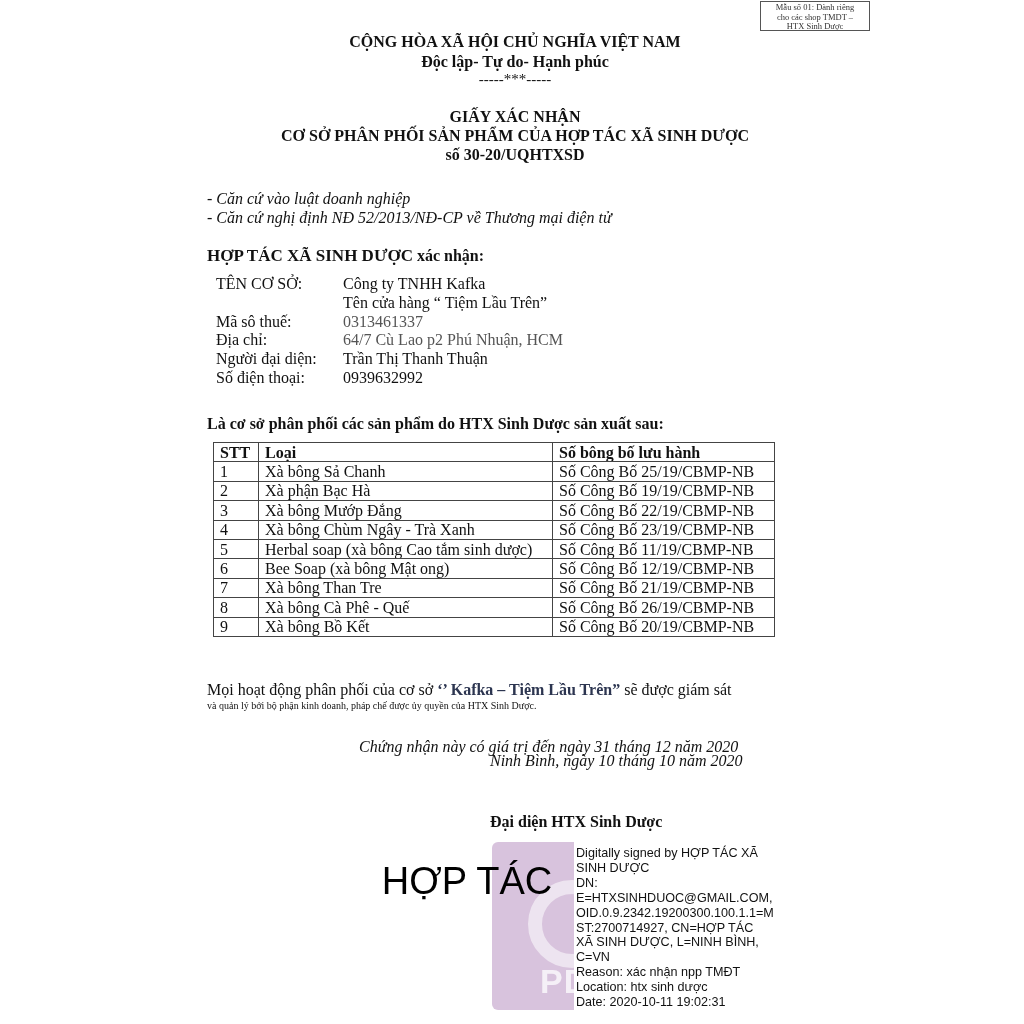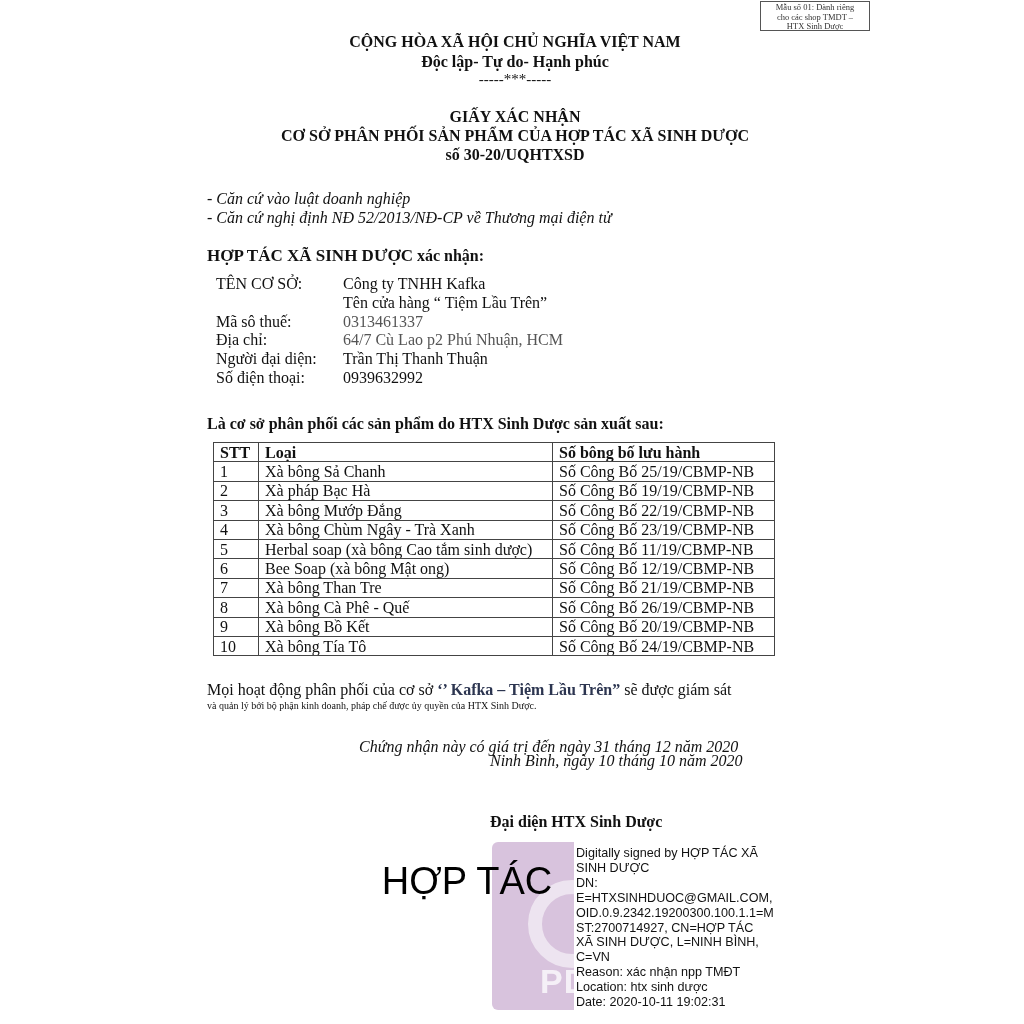--- a/index.html
+++ b/index.html
@@ -109,21 +109,21 @@
     </tr>
   </thead>
   <tbody>
     <tr>
         <td>1</td>
         <td>Xà bông Sả Chanh</td>
         <td>Số Công Bố 25/19/CBMP-NB</td>
       </tr>
     <tr>
         <td>2</td>
-        <td>Xà pháp Bạc Hà</td>
+        <td>Xà phận Bạc Hà</td>
         <td>Số Công Bố 19/19/CBMP-NB</td>
       </tr>
     <tr>
         <td>3</td>
         <td>Xà bông Mướp Đắng</td>
         <td>Số Công Bố 22/19/CBMP-NB</td>
       </tr>
     <tr>
         <td>4</td>
         <td>Xà bông Chùm Ngây - Trà Xanh</td>
@@ -147,25 +147,20 @@
     <tr>
         <td>8</td>
         <td>Xà bông Cà Phê - Quế</td>
         <td>Số Công Bố 26/19/CBMP-NB</td>
       </tr>
     <tr>
         <td>9</td>
         <td>Xà bông Bồ Kết</td>
         <td>Số Công Bố 20/19/CBMP-NB</td>
       </tr>
-    <tr>
-        <td>10</td>
-        <td>Xà bông Tía Tô</td>
-        <td>Số Công Bố 24/19/CBMP-NB</td>
-      </tr>
   </tbody>
 </table>
 
 <div class="abs" style="left:207px; top:673px; font-size:16px;">
   <span>Mọi hoạt động phân phối của cơ sở </span><span class="bold" style="color:#2c3550;">‘’ Kafka – Tiệm Lầu Trên”</span><span> sẽ được giám sát</span>
 </div>
 <div class="abs" style="left:207px; top:692px; font-size:10px;">và quản lý bởi bộ phận kinh doanh, pháp chế được ủy quyền của HTX Sinh Dược.</div>
 
 <div class="abs ital" style="left:359px; top:730px;">Chứng nhận này có giá trị đến ngày 31 tháng 12  năm 2020</div>
 <div class="abs ital" style="left:490px; top:744px;">Ninh Bình, ngày 10 tháng 10 năm 2020</div>

